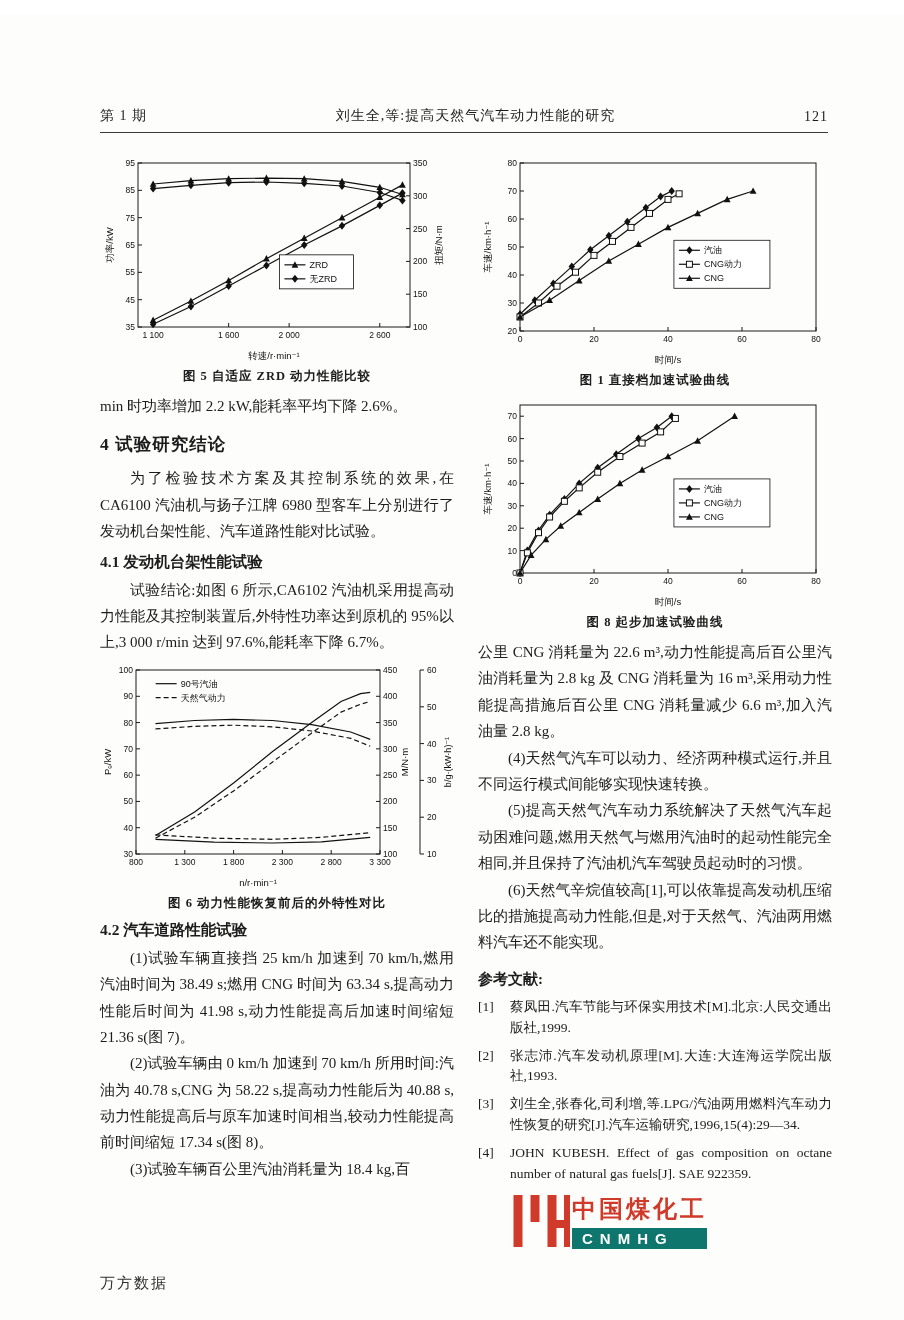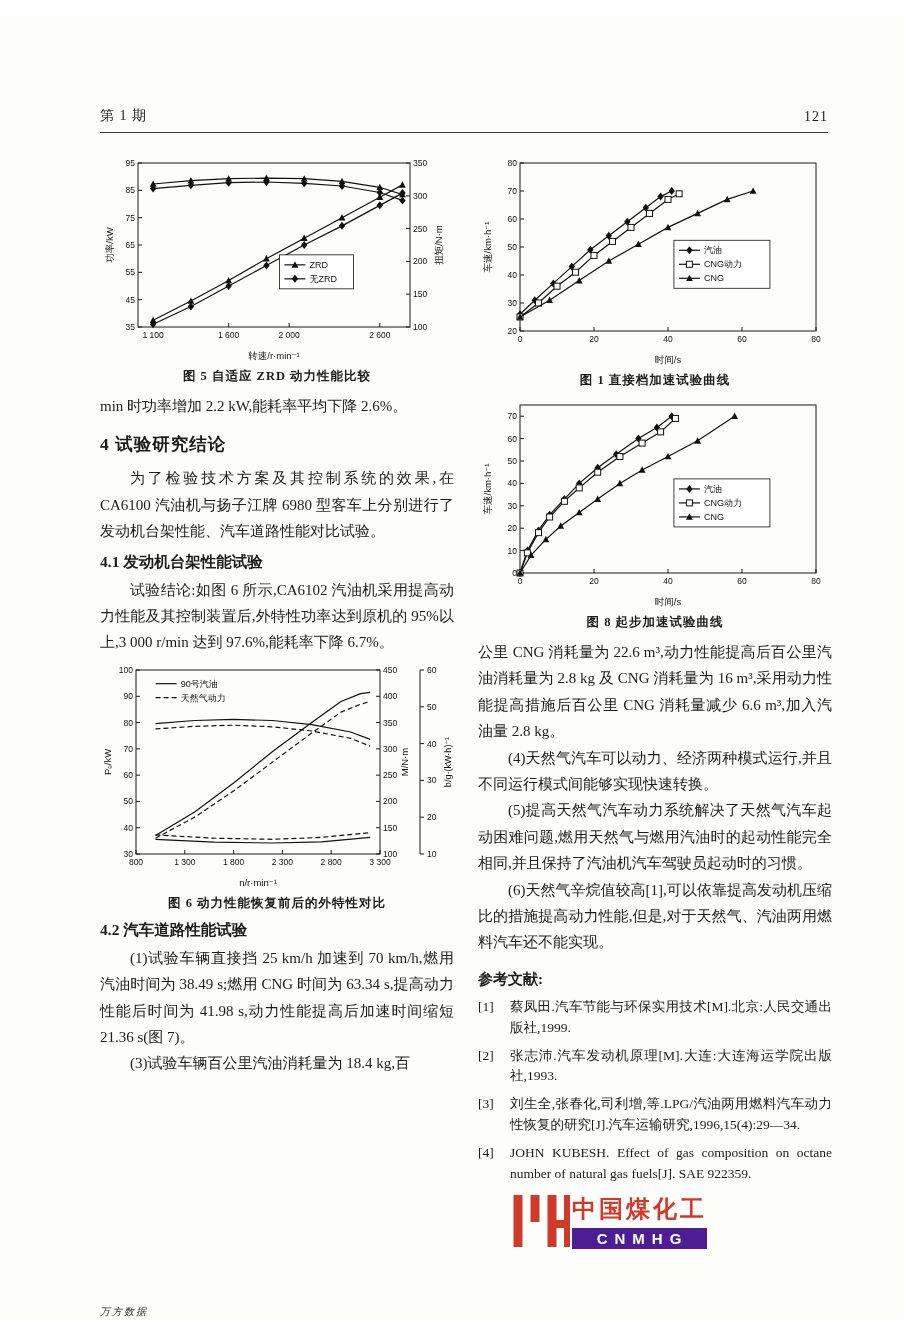--- a/index.html
+++ b/index.html
@@ -30,36 +30,37 @@
   .refs-heading { font-size:15px; font-weight:700; margin:14px 0 8px; }
   .ref { display:flex; font-size:13.5px; line-height:1.55; margin-bottom:7px; text-align:justify; }
   .ref .no { width:32px; flex:none; }
   .ref .txt { flex:1; }
   .logo { display:flex; align-items:center; margin:2px 0 0 30px; }
   .logo-text .cn {
     color:#cf3a2b; font-size:24px; font-weight:700; letter-spacing:3px;
     font-family:"Liberation Sans",sans-serif;
   }
   .logo-text .en {
-    background:#4c1d95; color:#ffffff; font-size:15px; font-weight:700;
-    letter-spacing:7px; text-align:center; padding:2px 4px 2px 10px; margin-top:3px;
+    background:#0f766e; color:#ffffff; font-size:15px; font-weight:700;
+    letter-spacing:7px; padding:2px 4px 2px 10px; margin-top:3px;
     font-family:"Liberation Sans",sans-serif;
   }
   .wanfang {
-    position:absolute; left:100px; bottom:16px; font-size:10px; color:#2f2f2f;
-    font-family:"Liberation Sans",sans-serif; letter-spacing:2px;font-style:italic;
+    position:absolute; left:100px; bottom:42px; font-size:15px; color:#2f2f2f;
+    font-family:"Liberation Sans",sans-serif; letter-spacing:2px;
   }
 </style>
 </head>
 <body>
 
 <div class="page">
 
   <div class="header">
     <span>第 1 期</span>
+    <span class="running">刘生全,等:提高天然气汽车动力性能的研究</span>
     <span>121</span>
   </div>
 
   <div class="columns">
 
     <div class="col">
       <figure>
         <svg width="350" height="208">
             <rect x="36" y="8" width="272" height="164" fill="none" stroke="#1a1a1a" stroke-width="1"></rect>
             <line x1="51.111111111111114" y1="172" x2="51.111111111111114" y2="168" stroke="#1a1a1a"></line>
@@ -222,20 +223,21 @@
             <polyline points="55.5,172.9 114.1,176.2 172.6,177.3 221.4,175.4 270.2,170.7" fill="none" stroke="#111" stroke-width="1.2" stroke-dasharray="5 3"></polyline>
             <line x1="55.64" y1="21.68" x2="76.64" y2="21.68" stroke="#111" stroke-width="1.2"></line>
             <text x="80.64" y="24.68" text-anchor="start" font-size="9">90号汽油</text>
             <line x1="55.64" y1="35.68" x2="76.64" y2="35.68" stroke="#111" stroke-width="1.2" stroke-dasharray="5 3"></line>
             <text x="80.64" y="38.68" text-anchor="start" font-size="9">天然气动力</text>
           </svg>
         <figcaption>图 6  动力性能恢复前后的外特性对比</figcaption>
       </figure>
       <h3>4.2  汽车道路性能试验</h3>
       <p>(1)试验车辆直接挡 25 km/h 加速到 70 km/h,燃用汽油时间为 38.49 s;燃用 CNG 时间为 63.34 s,提高动力性能后时间为 41.98 s,动力性能提高后加速时间缩短 21.36 s(图 7)。</p>
+      <p>(2)试验车辆由 0 km/h 加速到 70 km/h 所用时间:汽油为 40.78 s,CNG 为 58.22 s,提高动力性能后为 40.88 s,动力性能提高后与原车加速时间相当,较动力性能提高前时间缩短 17.34 s(图 8)。</p>
       <p>(3)试验车辆百公里汽油消耗量为 18.4 kg,百</p>
     </div>
 
     <div class="col">
       <figure>
         <svg width="350" height="212">
             <rect x="40" y="8" width="296" height="168" fill="none" stroke="#1a1a1a" stroke-width="1"></rect>
             <line x1="40" y1="176" x2="40" y2="172" stroke="#1a1a1a"></line>
             <text x="40" y="187" text-anchor="middle" font-size="8.5">0</text>
             <line x1="114" y1="176" x2="114" y2="172" stroke="#1a1a1a"></line>

